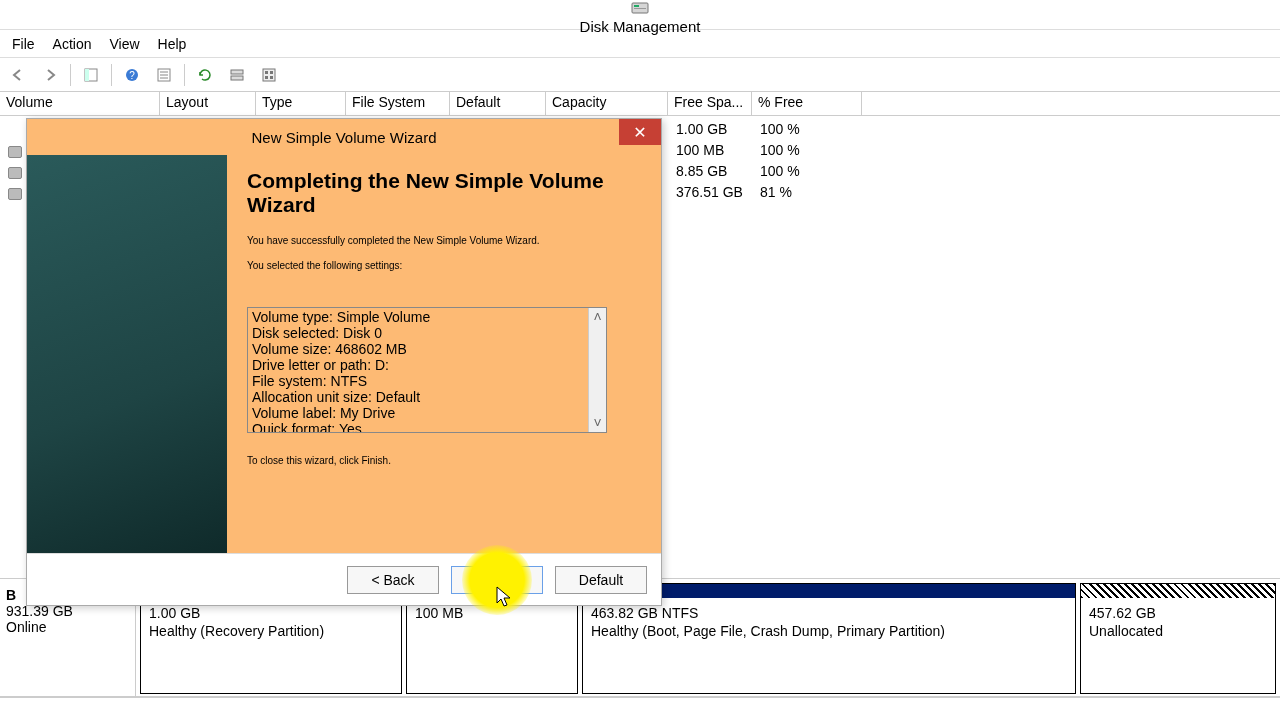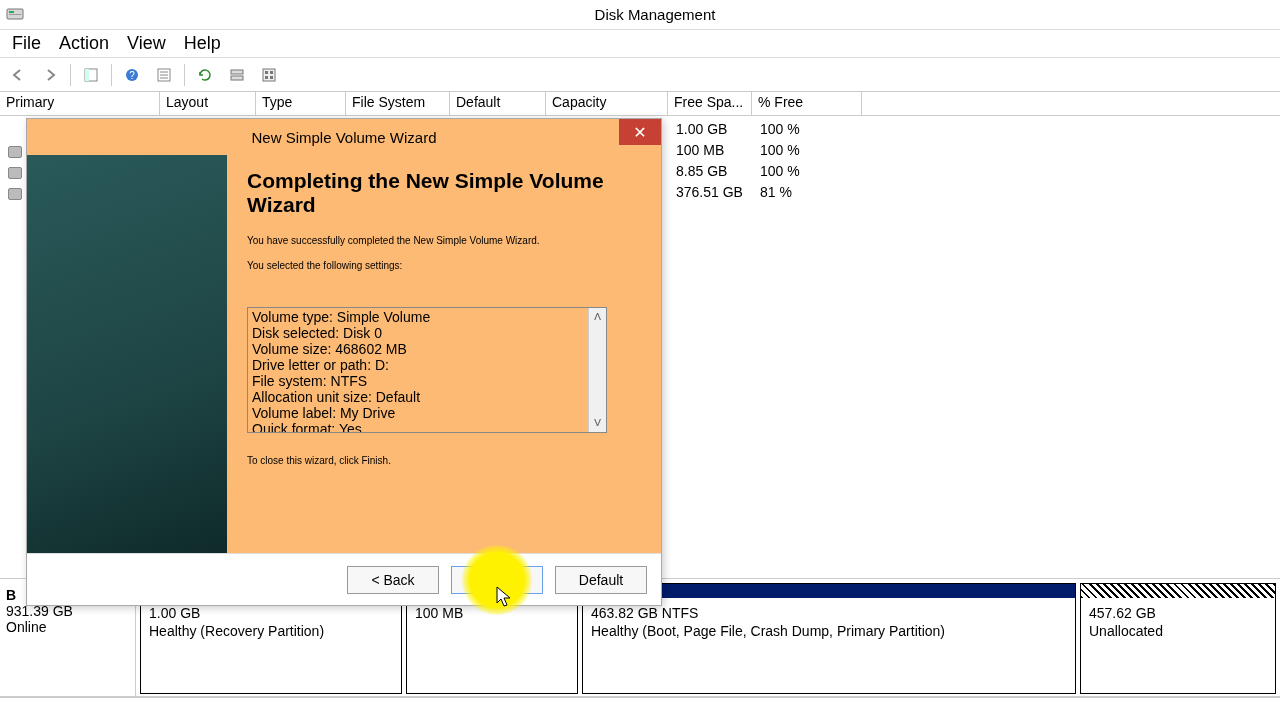--- a/index.html
+++ b/index.html
@@ -1,24 +1,24 @@
 <!DOCTYPE html>
 <html><head>
 <meta charset="utf-8">
 <style>
 * { box-sizing: border-box; margin: 0; padding: 0; font-family: "Segoe UI", Tahoma, sans-serif; }
 body { width: 1280px; height: 720px; background: #fff; overflow: hidden; position: relative; }
 
 
-.titlebar { height: 30px; display: flex; align-items: center; background: #fff; border-bottom: 1px solid #ddd; }
+.titlebar { height: 30px; display: flex; align-items: center; background: #fff; border-bottom: 1px solid #ddd; flex-direction: column; }
 .titlebar .app-icon { width: 18px; height: 18px; margin: 0 6px; }
 .titlebar .title-text { flex: 1; text-align: center; font-size: 15px; color: #000; }
 
 
-.menubar { height: 28px; display: flex; align-items: center; gap: 18px; padding: 0 12px; border-bottom: 1px solid #ddd; font-size: 18px; }
+.menubar { height: 28px; display: flex; align-items: center; gap: 18px; padding: 0 12px; border-bottom: 1px solid #ddd; font-size: 14px; }
 .menubar span { cursor: default; }
 
 
 .toolbar { height: 34px; display: flex; align-items: center; gap: 8px; padding: 0 6px; border-bottom: 1px solid #ccc; }
 .toolbar .tbtn { width: 24px; height: 24px; border: 1px solid transparent; display: flex; align-items: center; justify-content: center; font-size: 14px; color: #333; cursor: default; }
 .toolbar .sep { width: 1px; height: 22px; background: #ccc; }
 
 
 .cols { height: 24px; display: flex; border-bottom: 1px solid #ccc; font-size: 14px; }
 .cols .col { border-right: 1px solid #ccc; padding: 2px 6px; background: #fff; }
@@ -141,21 +141,21 @@
         <rect x="2" y="2" width="12" height="12" fill="#eee" stroke="#777"></rect>
         <rect x="4" y="4" width="3" height="3" fill="#777"></rect>
         <rect x="9" y="4" width="3" height="3" fill="#777"></rect>
         <rect x="4" y="9" width="3" height="3" fill="#777"></rect>
         <rect x="9" y="9" width="3" height="3" fill="#777"></rect>
       </svg>
     </div>
 </div>
 
 <div class="cols">
-  <div class="col" style="width:160px">Primary</div>
+  <div class="col" style="width:160px">Volume</div>
   <div class="col" style="width:96px">Layout</div>
   <div class="col" style="width:90px">Type</div>
   <div class="col" style="width:104px">File System</div>
   <div class="col" style="width:96px">Default</div>
   <div class="col" style="width:122px">Capacity</div>
   <div class="col" style="width:84px">Free Spa...</div>
   <div class="col" style="width:110px">% Free</div>
 </div>
 
 <div class="upper-rows">

